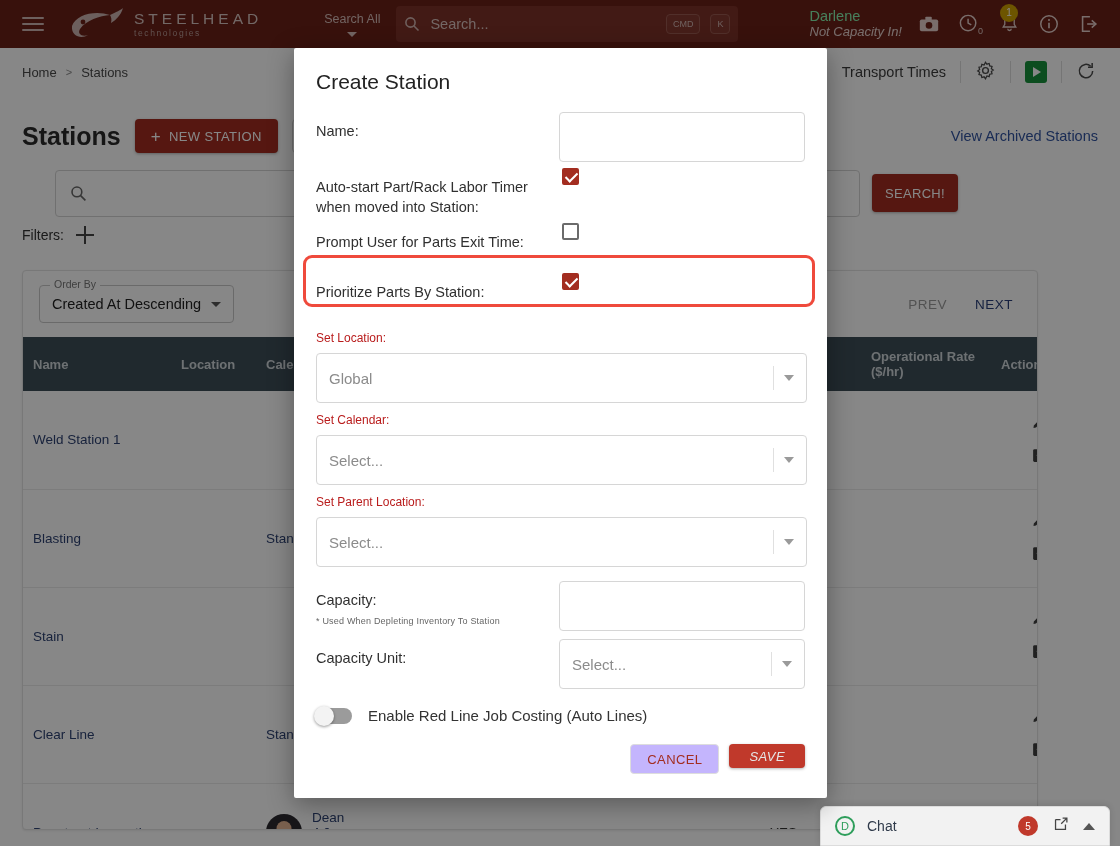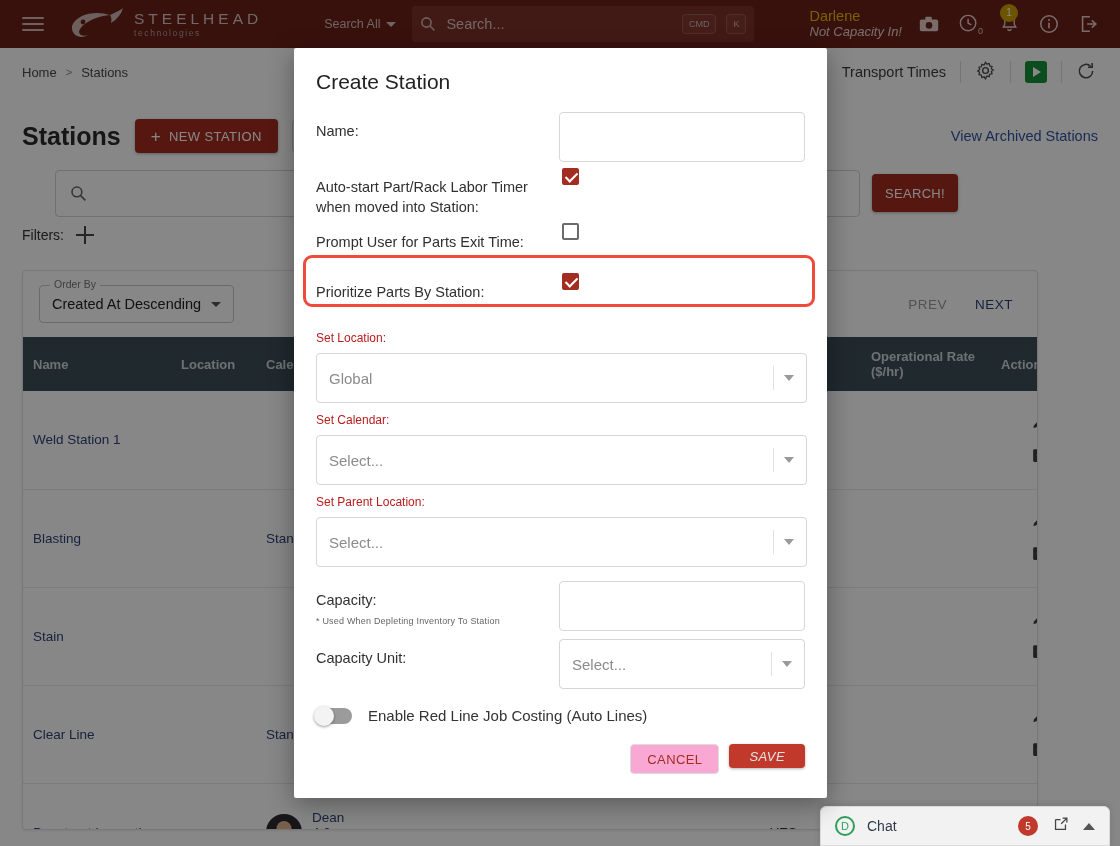--- a/index.html
+++ b/index.html
@@ -26,36 +26,36 @@
   .hamburger i:nth-child(1){ width:22px; }
   .hamburger i:nth-child(2){ width:22px; }
   .hamburger i:nth-child(3){ width:22px; }
 
   .brand { display:flex; align-items:center; gap:10px; margin-left:8px; }
   .brand-mark { width:58px; height:36px; position:relative; }
   .brand-text { line-height:1; }
   .brand-title { font-size:15.5px; letter-spacing:4px; color:#d8c5c1; font-weight:400; }
   .brand-sub { font-size:8.5px; letter-spacing:1.6px; color:#b79a95; margin-top:3px; }
 
-  .search-scope { margin-left:62px; display:flex; align-items:center; gap:6px; color:#d6bdb9; font-size:12.5px; cursor:pointer;}
+  .search-scope { margin-left:62px; display:flex; align-items:center; gap:6px; color:#d6bdb9; font-size:12.5px; cursor:pointer;flex-direction:column;}
   .caret-down { width:0;height:0;border-left:5px solid transparent;border-right:5px solid transparent;border-top:5px solid #d6bdb9; }
 
   .searchbox {
     margin-left:16px; width:342px; height:36px; background:#7d3128; border-radius:4px;
     display:flex; align-items:center; padding:0 8px; gap:10px;
   }
   .searchbox .sico { width:16px;height:16px;opacity:.85; }
   .searchbox .sph { color:#d9c3bf; font-size:14.5px; flex:1; }
   .kbd { border:1px solid #9a5a50; border-radius:4px; color:#d3b8b4; font-size:9px;
          padding:4px 6px; min-width:24px; text-align:center; background:rgba(255,255,255,.04);}
   .kbd.k2 { min-width:18px; }
 
   .userblock { margin-left:auto; display:flex; align-items:center; gap:14px; padding-right:6px; }
   .uname { text-align:left; line-height:1.15; }
-  .uname .n1 { color:#eab308; font-size:14.5px; }
+  .uname .n1 { color:#86efac; font-size:14.5px; }
   .uname .n2 { color:#e3cfcb; font-size:13px; font-style:italic; }
   .ibtn { width:26px;height:26px; display:flex;align-items:center;justify-content:center; cursor:pointer; position:relative;}
   .badge-dot {
     position:absolute; top:-7px; left:4px; width:18px;height:18px;border-radius:50%;
     background:#cfa000; color:#fff; font-size:10px; display:flex;align-items:center;justify-content:center;
   }
   .clocksub { position:absolute; right:-1px; bottom:1px; font-size:9px; color:#dcc7c3;}
 
   
   .crumbbar {
@@ -156,21 +156,21 @@
          padding:0 12px; font-size:15px; color:#8b8b8b; cursor:pointer; }
   .sel.small { width:246px; }
   .sel .sv { flex:1; }
   .sel .divx { width:1px; height:24px; background:#e0e0e0; margin-right:10px; }
   .chev { width:0;height:0;border-left:5px solid transparent;border-right:5px solid transparent;border-top:6px solid #9a9a9a; }
   .toggle-row { display:flex; align-items:center; gap:16px; margin-top:18px; }
   .toggle { width:36px; height:16px; background:#9b9b9b; border-radius:9px; position:relative; cursor:pointer; }
   .toggle .knob { position:absolute; left:-2px; top:-2px; width:20px;height:20px;border-radius:50%;background:#f3f3f3;box-shadow:0 1px 3px rgba(0,0,0,.4);}
   .toggle-lbl { font-size:15px; color:#333; }
   .modal-actions { position:absolute; right:22px; bottom:24px; display:flex; gap:10px; }
-  .btn-cancel { height:30px; padding:0 16px; background:#f9a8d4; border:1px solid #ddd; border-radius:4px;
+  .btn-cancel { height:30px; padding:0 16px; background:#c4b5fd; border:1px solid #ddd; border-radius:4px;
                 color:#a32d20; font-size:13px; letter-spacing:.4px; cursor:pointer; font-family:"Liberation Sans",sans-serif;}
   .btn-save { height:24px; padding:0 20px; background:#c0392b; border:none; border-radius:4px; color:#e5e5e5;
               font-size:13px; letter-spacing:.4px; cursor:pointer; box-shadow:0 1px 3px rgba(0,0,0,.3); font-family:"Liberation Sans",sans-serif;font-style:italic;}
 
   
   .hl-box {
     position:absolute; left:303px; top:255px; width:512px; height:52px;
     border:3px solid #ef4a3c; border-radius:9px; z-index:70; pointer-events:none;
   }
   .hl-ripple {

